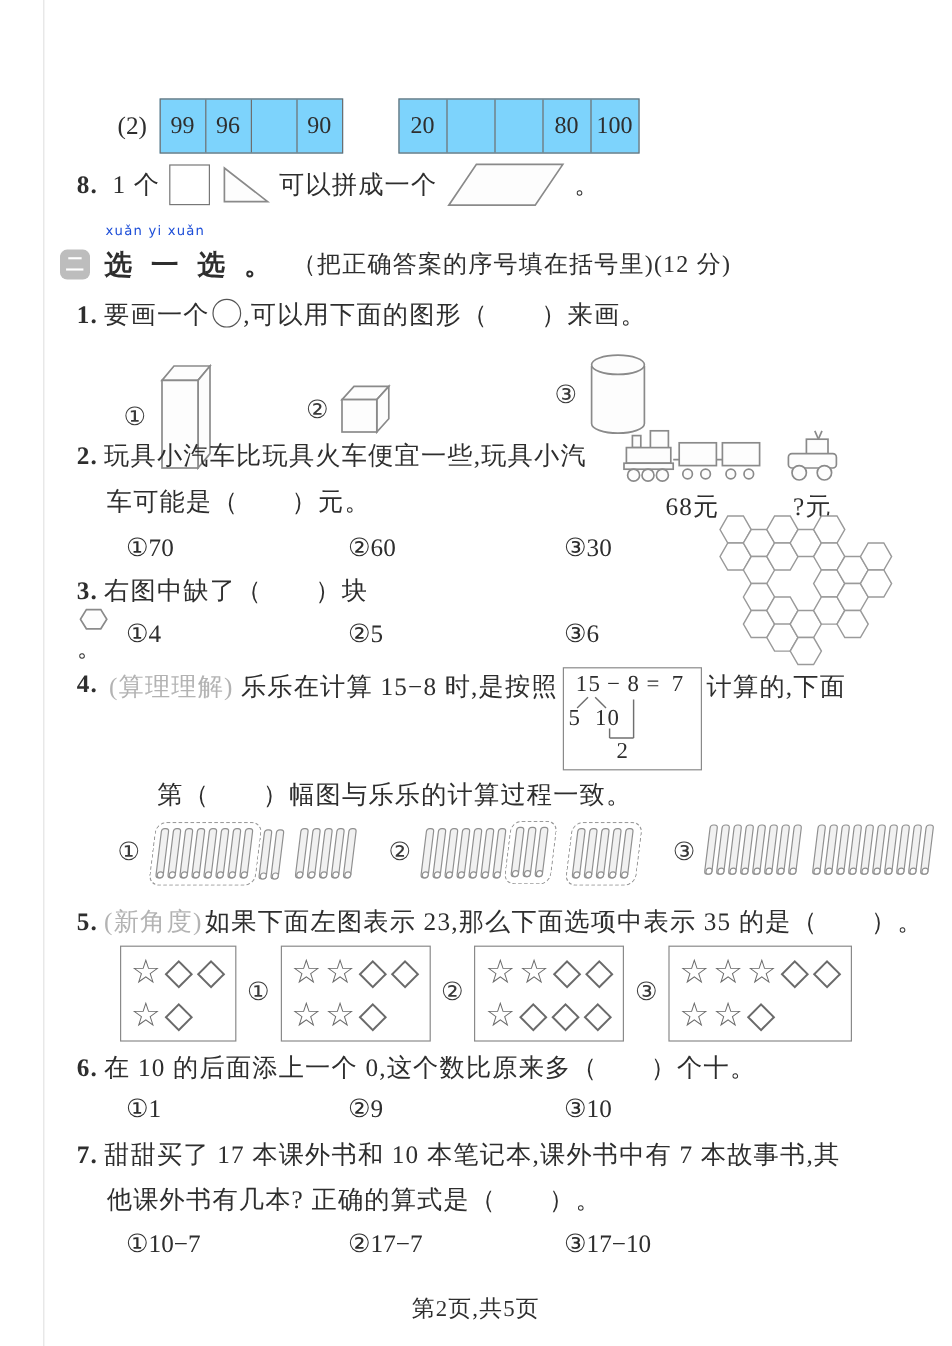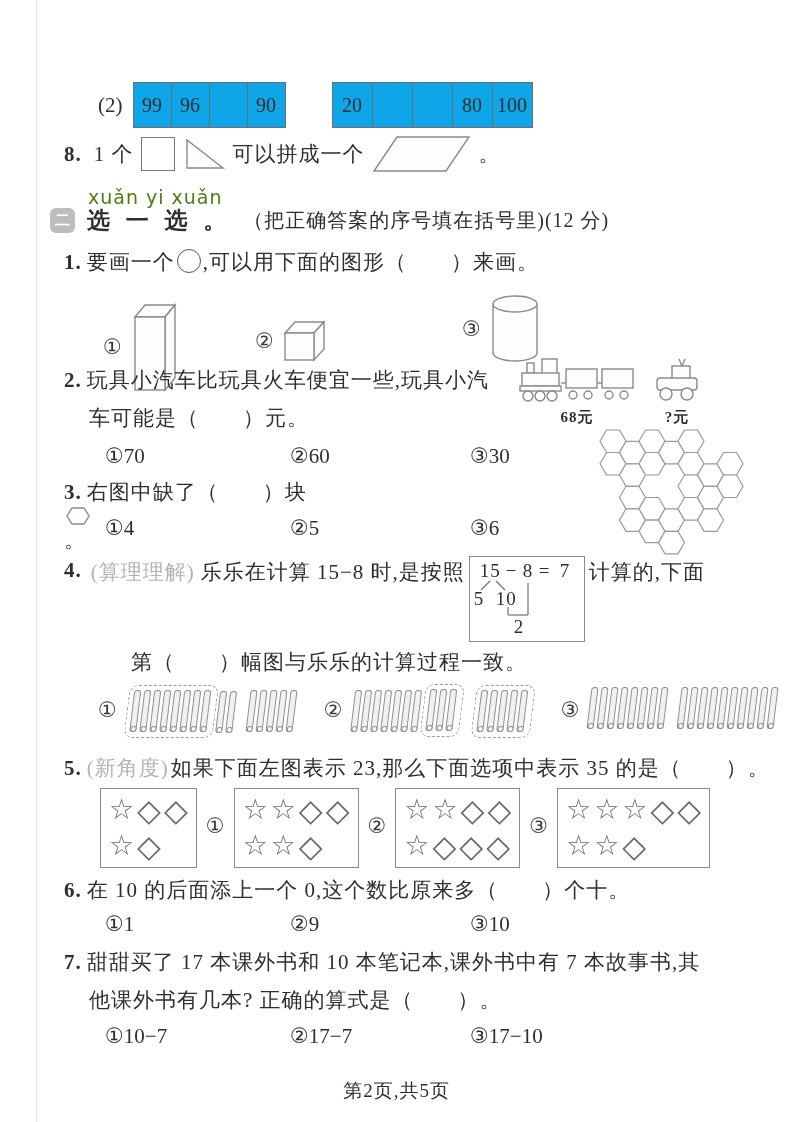--- a/index.html
+++ b/index.html
@@ -8,48 +8,48 @@
     font-family:"Liberation Serif","DejaVu Sans",serif;color:#2e2e2e;
   }
   .margin-line{position:absolute;left:36px;top:0;width:1px;height:1122px;background:#e3e3e3;}
   .qtext{font-size:21px;letter-spacing:1px;white-space:nowrap;}
   .qnum{font-weight:bold;margin-right:5px;}
   .tag{color:#b3b3b3;margin-right:2px;}
   .abs{position:absolute;}
   
   .fill-row{display:flex;align-items:center;}
   .fill-label{font-size:21px;margin-right:10px;}
-  .seq-table{display:flex;border:1.5px solid #6e6e6e;background:#0ea5e9;}
+  .seq-table{display:flex;border:1.5px solid #6e6e6e;background:#7dd3fc;}
   .seq-cell{min-width:33px;height:44px;padding:0 2px;border-left:1.5px solid #6e6e6e;
     display:flex;align-items:center;justify-content:center;font-size:20px;}
   .seq-cell:first-child{border-left:none;}
   .t2 .seq-cell{min-width:35px;}
   .gap46{width:46px;}
   
   .inline-sq{display:inline-block;width:32px;height:32px;border:1.5px solid #777;vertical-align:middle;}
   .row-center{display:flex;align-items:center;gap:7px;}
   
-  .pinyin{font-size:19px;color:#4d7c0f;font-family:"DejaVu Sans",sans-serif;letter-spacing:1px;}
+  .pinyin{font-size:11px;color:#1d4ed8;font-family:"DejaVu Sans",sans-serif;letter-spacing:1px;}
   .sec-head{display:flex;align-items:center;gap:12px;}
   .sec-icon{width:25px;height:25px;border-radius:6px;background:#bdbdbd;color:#fff;
     display:flex;align-items:center;justify-content:center;font-size:15px;font-weight:bold;}
   .sec-title{font-size:23px;font-weight:bold;letter-spacing:5px;}
   .sec-sub{font-size:20px;letter-spacing:1px;}
   .circle-glyph{display:inline-block;width:22px;height:22px;border:1.5px solid #555;border-radius:50%;
     vertical-align:-4px;margin:0 2px;}
   
   .opt-row{display:grid;grid-template-columns:185px 180px auto;font-size:21px;}
   .marker{font-size:21px;color:#3a3a3a;}
   
   .shape-item{position:absolute;display:flex;align-items:center;gap:6px;}
   svg.lineart{display:block;}
   svg.lineart *{stroke:#8a8a8a;stroke-width:1.4;fill:#fdfdfd;}
   
   .price-col{display:flex;flex-direction:column;align-items:center;gap:2px;}
-  .price-label{font-size:15px;letter-spacing:1px;font-weight:bold;}
+  .price-label{font-size:21px;letter-spacing:1px;}
   .train-row{display:flex;align-items:flex-end;gap:18px;}
   
   .calc-box{position:relative;width:114px;height:84px;border:1.5px solid #8a8a8a;flex:none;}
   .calc-box span{position:absolute;font-size:19px;}
   .calc-box svg{position:absolute;left:0;top:0;}
   .calc-box svg line{stroke:#6f6f6f;stroke-width:1.2;}
   .q4line{display:flex;align-items:flex-start;gap:4px;}
   .q4line .txt{margin-top:2px;}
   
   .sticks-row{display:flex;align-items:center;gap:26px;}

